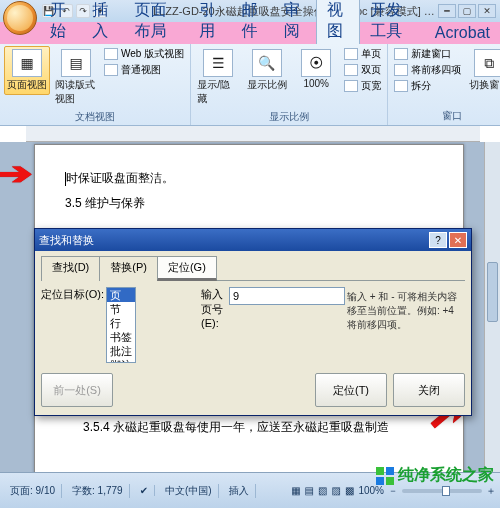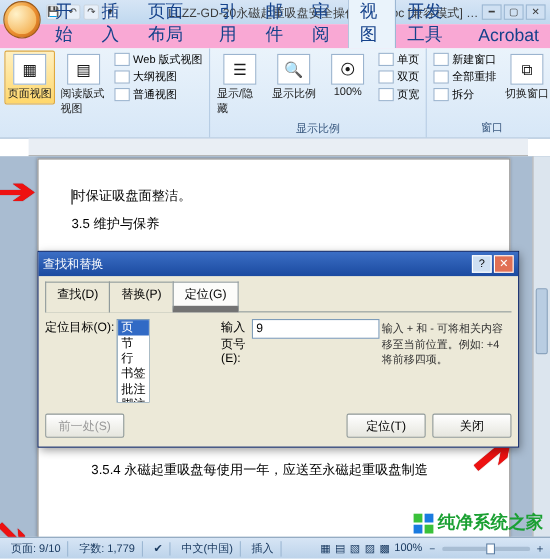--- a/index.html
+++ b/index.html
@@ -47,34 +47,34 @@
 
   
   .dialog { position:absolute; left:34px; top:228px; width:438px; background:#ece9d8; border:1px solid #0a246a; box-shadow:2px 3px 8px rgba(0,0,0,0.4); font-size:11px; z-index:10;}
   .dlg-title { height:22px; background:linear-gradient(#3b6ec5,#1b4aa0); color:#fff; display:flex; align-items:center; padding:0 4px; font-size:11px;}
   .dlg-title .t { flex:1;}
   .dlg-title .b { width:18px; height:16px; background:#cfe0f2; color:#000; border:1px solid #fff; font-size:10px; display:flex; align-items:center; justify-content:center; margin-left:2px;}
   .dlg-title .b.close { background:#e17055; color:#fff;}
   .dlg-body { padding:4px 6px 8px; }
   .dlg-tabs { display:flex; border-bottom:1px solid #919b9c; margin-bottom:6px;}
   .dlg-tab { padding:3px 10px; border:1px solid #919b9c; border-bottom:none; background:#ece9d8; margin-right:-1px; position:relative; top:1px; font-size:11px;}
-  .dlg-tab.active { background:#fcfcfa; border-bottom:6px solid #737373;}
+  .dlg-tab.active { background:#fcfcfa; border-bottom:3px solid #737373;}
   .dlg-row { display:flex; gap:10px; }
   .dlg-col { flex:1; display:flex; flex-direction:row; gap:2px;}
   .listbox { border:1px solid #7f9db9; background:#fff; height:76px; overflow:auto; font-size:11px;}
   .listbox div { padding:0 3px; line-height:14px;}
   .listbox div.sel { background:#316ac5; color:#fff;}
   .txt-input { border:1px solid #7f9db9; background:#fff; height:18px; padding:0 3px; font-size:11px; width:100%;}
   .hint { font-size:10px; color:#333; margin-top:3px; line-height:1.4;}
   .dlg-btns { display:flex; justify-content:flex-end; gap:6px; margin-top:10px;}
-  .dlg-btn { min-width:72px; height:22px; border:1px solid #919b9c; background:linear-gradient(#fff,#e6e6de); font-size:11px; display:flex; align-items:center; justify-content:center; padding:4px 8px; border-radius:2px;}
+  .dlg-btn { min-width:72px; height:22px; border:1px solid #919b9c; background:linear-gradient(#fff,#e6e6de); font-size:11px; display:flex; align-items:center; justify-content:center; padding:16px 8px; border-radius:2px;}
   .dlg-btn:first-child { margin-right:auto;}
 
   
-  .status { position:absolute; left:0; right:0; bottom:0; height:20px; background:linear-gradient(#d7e5f5,#bcd3ea); border-top:1px solid #8aa3bd; display:flex; align-items:center; font-size:10px; color:#1a3a60; padding:0 4px; gap:4px;}
+  .status { position:absolute; left:0; right:0; bottom:0; height:36px; background:linear-gradient(#d7e5f5,#bcd3ea); border-top:1px solid #8aa3bd; display:flex; align-items:center; font-size:10px; color:#1a3a60; padding:0 4px; gap:4px;}
   .status .cell { padding:0 6px; border-right:1px solid #9cb7d3;}
   .zoom-ctrl { margin-left:auto; display:flex; align-items:center; gap:4px;}
   .slider { width:80px; height:4px; background:#a8bdd3; position:relative; border-radius:2px;}
   .slider .knob { position:absolute; left:40px; top:-3px; width:8px; height:10px; background:#fff; border:1px solid #5a7da3;}
 
   
   .watermark { position:absolute; right:6px; bottom:22px; display:flex; align-items:center; gap:4px; font-size:16px; color:#1aa032; font-weight:bold; font-family:"Microsoft YaHei"; z-index:30; pointer-events:none;}
   .wm-ic { width:18px; height:18px; display:grid; grid-template-columns:1fr 1fr; grid-template-rows:1fr 1fr; gap:2px;}
   .wm-ic span:nth-child(1){background:#3ac13a;} .wm-ic span:nth-child(2){background:#1a7be0;} .wm-ic span:nth-child(3){background:#1a7be0;} .wm-ic span:nth-child(4){background:#3ac13a;}
 </style>
@@ -123,28 +123,25 @@
         <div class="big-icon">▤</div>
         <span>阅读版式视图</span>
       </div>
       <div class="small-list">
         <div class="small-item">
             <span class="sm-ic"></span>
             <span>Web 版式视图</span>
           </div>
         <div class="small-item">
             <span class="sm-ic"></span>
-            <span>大纲视图</span>
-          </div>
-        <div class="small-item">
-            <span class="sm-ic"></span>
             <span>普通视图</span>
           </div>
       </div>
     </div>
+    <div class="group-label">文档视图</div>
   </div>
 
   <div class="group">
     <div class="group-inner">
       <div class="big-btn">
         <div class="big-icon">☰</div>
         <span>显示/隐藏</span>
       </div>
       <div class="big-btn">
         <div class="big-icon">🔍</div>
@@ -174,21 +171,21 @@
 
   <div class="group">
     <div class="group-inner">
       <div class="small-list">
         <div class="small-item">
             <span class="sm-ic"></span>
             <span>新建窗口</span>
           </div>
         <div class="small-item">
             <span class="sm-ic"></span>
-            <span>全部重排</span>
+            <span>将前移四项</span>
           </div>
         <div class="small-item">
             <span class="sm-ic"></span>
             <span>拆分</span>
           </div>
       </div>
       <div class="big-btn">
         <div class="big-icon">⧉</div>
         <span>切换窗口</span>
       </div>

